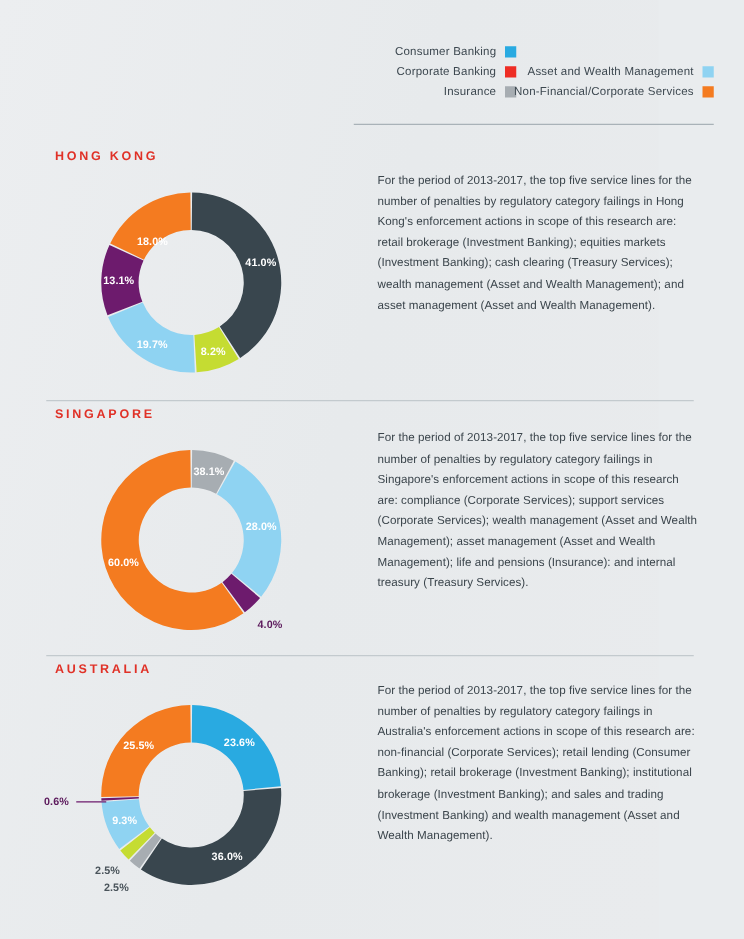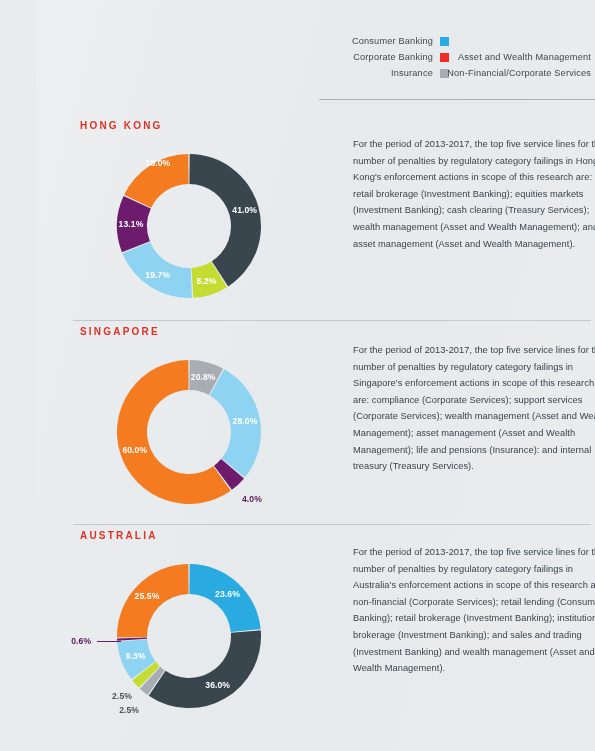--- a/index.html
+++ b/index.html
@@ -6,21 +6,20 @@
   html, body {
     width: 595px; height: 751px;
     background: #e9ecee;
     font-family: "Liberation Sans", sans-serif;
     overflow: hidden;
   }
   .page {
     position: relative;
     width: 527px; height: 751px;
     background: linear-gradient(105deg, #eceef0 0%, #e7eaec 50%, #e9ebed 100%);
-    margin-left: 36px;
   }
 
   
   .legend {
     position: absolute;
     left: 283px; top: 33px;
     width: 288px;
   }
   .legend-row { display: flex; width: 100%; }
   .legend-col {
@@ -105,21 +104,21 @@
 
   .leader {
     position: absolute;
     background: #6d1b6d;
     height: 1px;
   }
 
   
   .desc {
     position: absolute;
-    left: 317px;
+    left: 302px;
     width: 256px;
     font-size: 9.3px;
     line-height: 16.6px;
     color: #3a444b;
     letter-spacing: .005em;
   }
   #desc-hk { top: 16px; }
   #desc-sg { top: 16px; }
   #desc-au { top: 14px; }
 </style>
@@ -171,38 +170,38 @@
             <path d="M84.6911397692928 12.003317258228478 A72 72 0 0 1 123.16130037028202 144.418478574924 L106.84409188266451 119.244112502039 A42 42 0 0 0 84.4031648654208 42.00193506729995 Z" fill="#39464e"></path>
             <path d="M121.99420315500413 145.1591409898494 A72 72 0 0 1 88.3076910653384 155.87102196077083 L86.51281978811407 125.92476281044966 A42 42 0 0 0 106.1632851737524 119.67616557741215 Z" fill="#c5dc32"></path>
             <path d="M86.92715740579258 155.94047365372091 A72 72 0 0 1 17.485483614149302 111.56481652317677 L45.19986544158709 100.07947630518645 A42 42 0 0 0 85.70750848671234 125.96527629800386 Z" fill="#8fd3f2"></path>
             <path d="M16.968567455792197 110.28282806456183 A72 72 0 0 1 18.561180766089763 53.970665387464535 L45.8273554468857 66.48288814268764 A42 42 0 0 0 44.89833101587878 99.33164970432773 Z" fill="#6d1b6d"></path>
             <path d="M19.14972676877366 52.71994146688198 A72 72 0 0 1 83.30886023070715 12.003317258228478 L83.59683513457918 42.00193506729995 A42 42 0 0 0 46.1706739484513 65.75329918901448 Z" fill="#f47b20"></path>
           </svg>
           <div class="slice-label" style="left: 139.697px; top: 67.8185px;">41.0%</div>
           <div class="slice-label" style="left: 101.576px; top: 139.273px;">8.2%</div>
           <div class="slice-label" style="left: 52.7684px; top: 132.873px;">19.7%</div>
           <div class="slice-label" style="left: 26.0232px; top: 82.3603px;">13.1%</div>
-          <div class="slice-label" style="left: 52.922px; top: 21px;">18.0%</div>
+          <div class="slice-label" style="left: 52.922px; top: 51px;">18.0%</div>
         </div>
     </div>
     <div class="desc" id="desc-hk">For the period of 2013-2017, the top five service lines for the number of penalties by regulatory category failings in Hong Kong's enforcement actions in scope of this research are: retail brokerage (Investment Banking); equities markets (Investment Banking); cash clearing (Treasury Services); wealth management (Asset and Wealth Management); and asset management (Asset and Wealth Management).</div>
   </div>
 
   <div class="divider" id="div-sg"></div>
   <div class="section" id="sec-sg">
     <div class="country-title">SINGAPORE</div>
     <div class="chart-wrap">
       <div class="donut" id="donut-sg">
           <svg viewBox="0 0 168 168" width="168" height="168">
             <path d="M84.6911397692928 12.003317258228478 A72 72 0 0 1 118.07901603730872 20.57586684921224 L103.87942602176342 47.002588995373806 A42 42 0 0 0 84.4031648654208 42.00193506729995 Z" fill="#a7adb2"></path>
             <path d="M119.29031683065926 21.241785095561497 A72 72 0 0 1 139.9149465576787 129.3598804170815 L116.61705215864589 110.45993024329756 A42 42 0 0 0 104.5860181512179 47.3910413057442 Z" fill="#8fd3f2"></path>
             <path d="M139.03384841924543 130.42494510677977 A72 72 0 0 1 126.87773214843956 141.84029811305152 L109.01201041992309 117.74017389928005 A42 42 0 0 0 116.10307824455984 111.08121797895487 Z" fill="#6d1b6d"></path>
             <path d="M125.75944451074702 142.6527816403778 A72 72 0 1 1 83.30886023070715 12.003317258228478 L83.59683513457918 42.00193506729995 A42 42 0 1 0 108.35967596460243 118.21412262355372 Z" fill="#f47b20"></path>
           </svg>
-          <div class="slice-label" style="left: 98.1753px; top: 28.7908px;">20.8%</div>
+          <div class="slice-label" style="left: 98.1753px; top: 28.7908px;">38.1%</div>
           <div class="slice-label" style="left: 139.99px; top: 73.3193px;">28.0%</div>
           <div class="slice-label outside-purple" style="left: 146.978px; top: 151.065px;">4.0%</div>
           <div class="slice-label" style="left: 29.7898px; top: 101.614px;">60.0%</div>
         </div>
     </div>
     <div class="desc" id="desc-sg">For the period of 2013-2017, the top five service lines for the number of penalties by regulatory category failings in Singapore's enforcement actions in scope of this research are: compliance (Corporate Services); support services (Corporate Services); wealth management (Asset and Wealth Management); asset management (Asset and Wealth Management); life and pensions (Insurance): and internal treasury (Treasury Services).</div>
   </div>
 
   <div class="divider" id="div-au"></div>
   <div class="section" id="sec-au">

